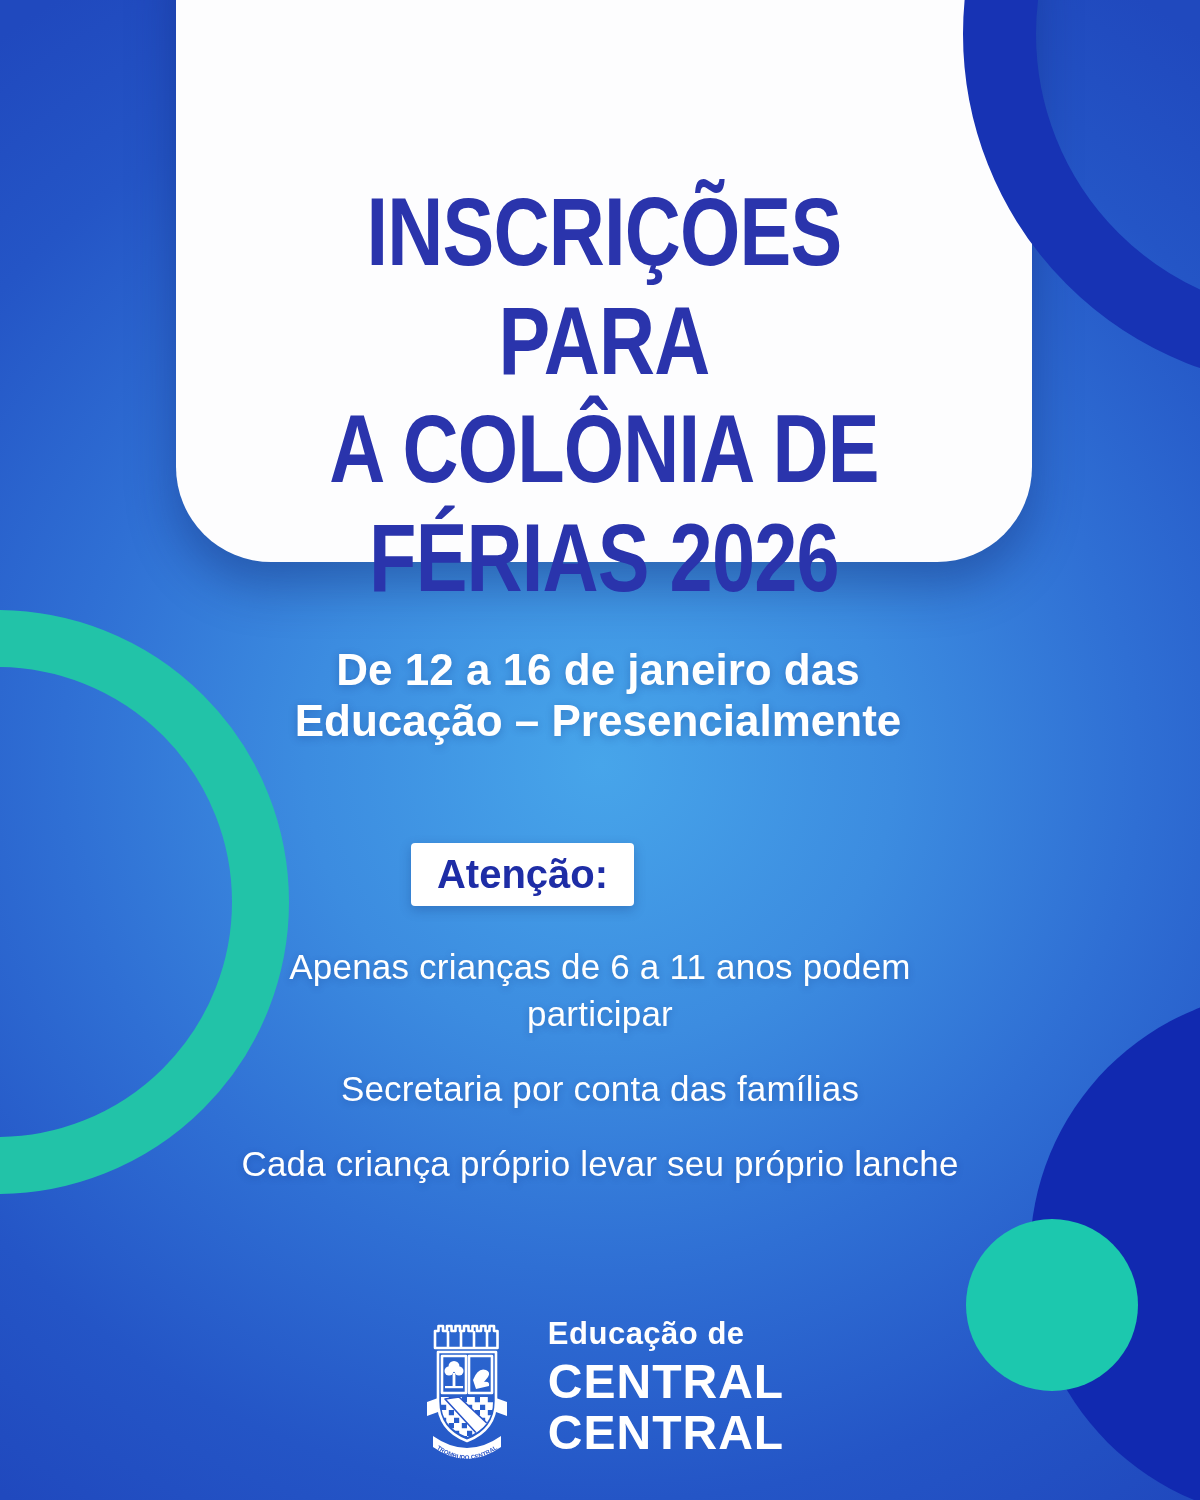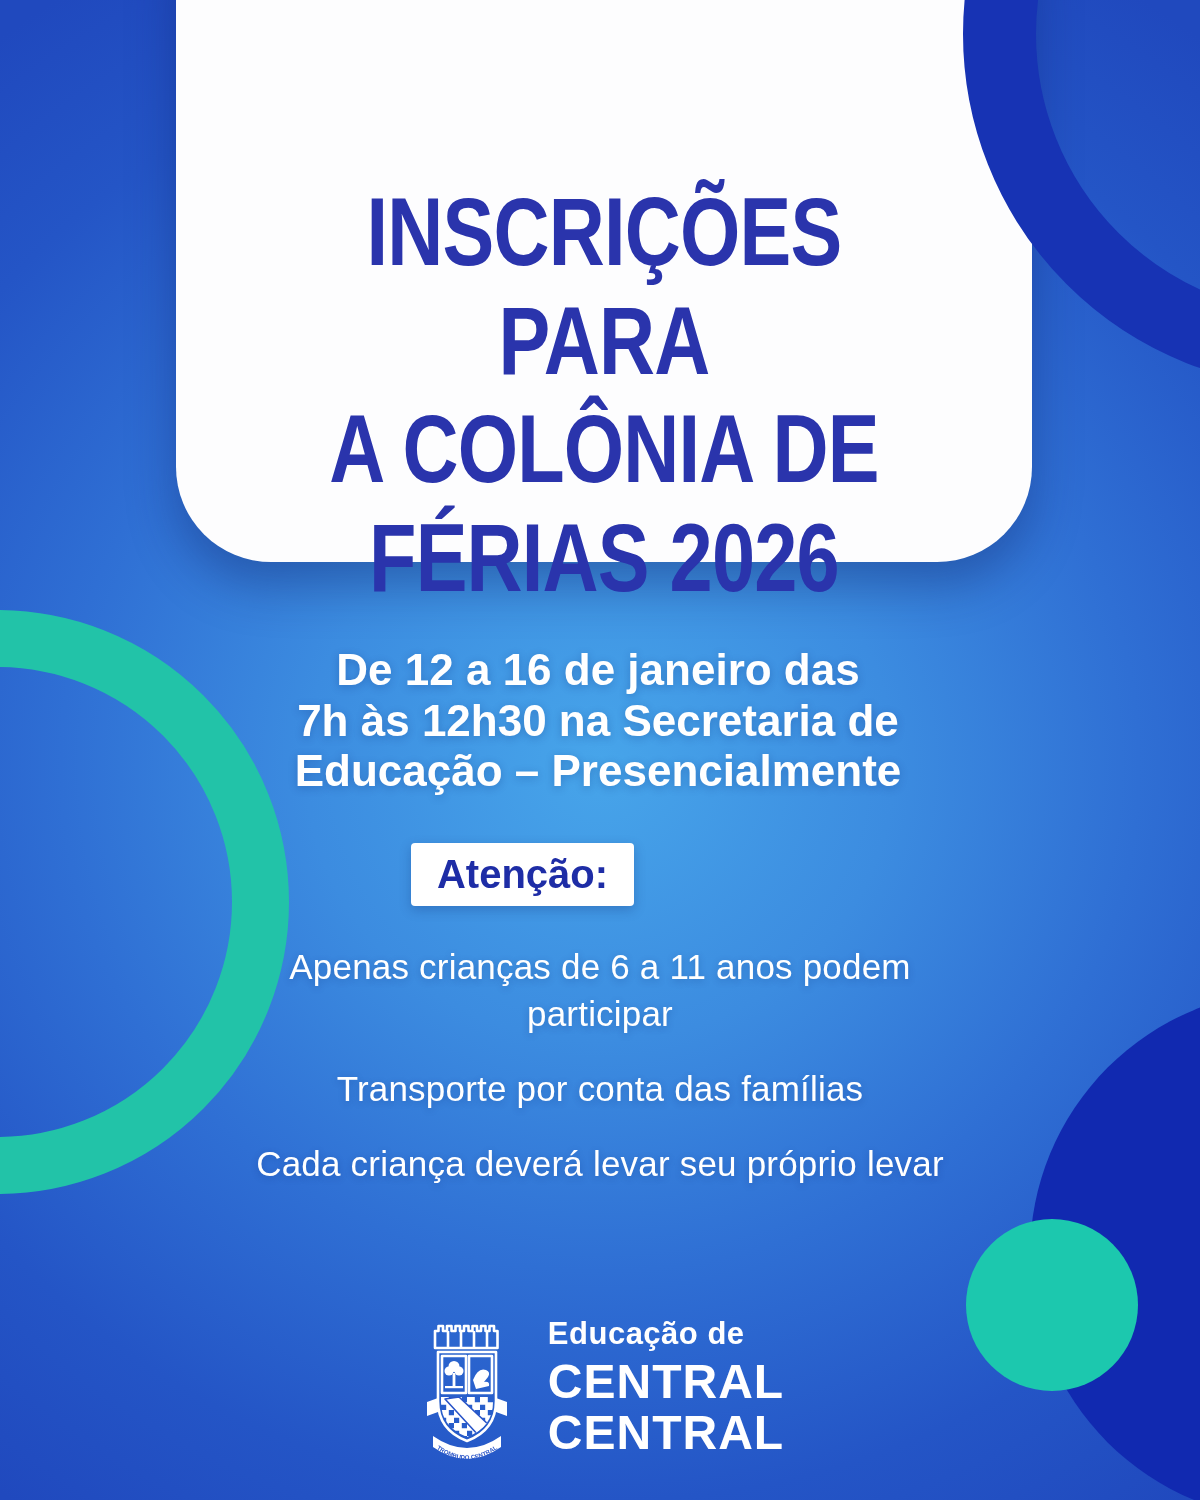--- a/index.html
+++ b/index.html
@@ -84,32 +84,31 @@
   <div class="ring ring-tr"></div>
 
   <div class="title">
     <span>INSCRIÇÕES PARA</span>
     <span>A COLÔNIA DE</span>
     <span>FÉRIAS 2026</span>
   </div>
 
   <div class="schedule">
     <div>De 12 a 16 de janeiro das</div>
-    <div>7h às 12h30 na Secretaria de</div>
     <div>Educação – Presencialmente</div>
   </div>
 
   <div class="attention-wrap">
     <div class="attention">Atenção:</div>
   </div>
 
   <div class="rules">
     <div class="rule-first">Apenas crianças de 6 a 11 anos podem participar</div>
-    <div class="rule-nowrap">Transporte por conta das famílias</div>
-    <div class="rule-nowrap">Cada criança deverá levar seu próprio levar</div>
+    <div class="rule-nowrap">Secretaria por conta das famílias</div>
+    <div class="rule-nowrap">Cada criança próprio levar seu próprio lanche</div>
   </div>
 
   <div class="footer">
     <svg class="crest" viewBox="0 0 100 158" fill="none" stroke="#ffffff" stroke-width="2.6" stroke-linejoin="round">
 
       <path d="M18,40 V23 h3.5 v-5 h4.5 v5 h4 v-5 h4.5 v5 h4 v-5 h4.5 v5 h4 v-5 h4.5 v5 h4 v-5 h4.5 v5 h4 v-5 h4.5 v5 h4 v-5 h4.5 v5 h3.5 V40 Z"></path>
       <line x1="31" y1="23" x2="31" y2="40"></line>
       <line x1="44" y1="23" x2="44" y2="40"></line>
       <line x1="57" y1="23" x2="57" y2="40"></line>
       <line x1="70" y1="23" x2="70" y2="40"></line>

